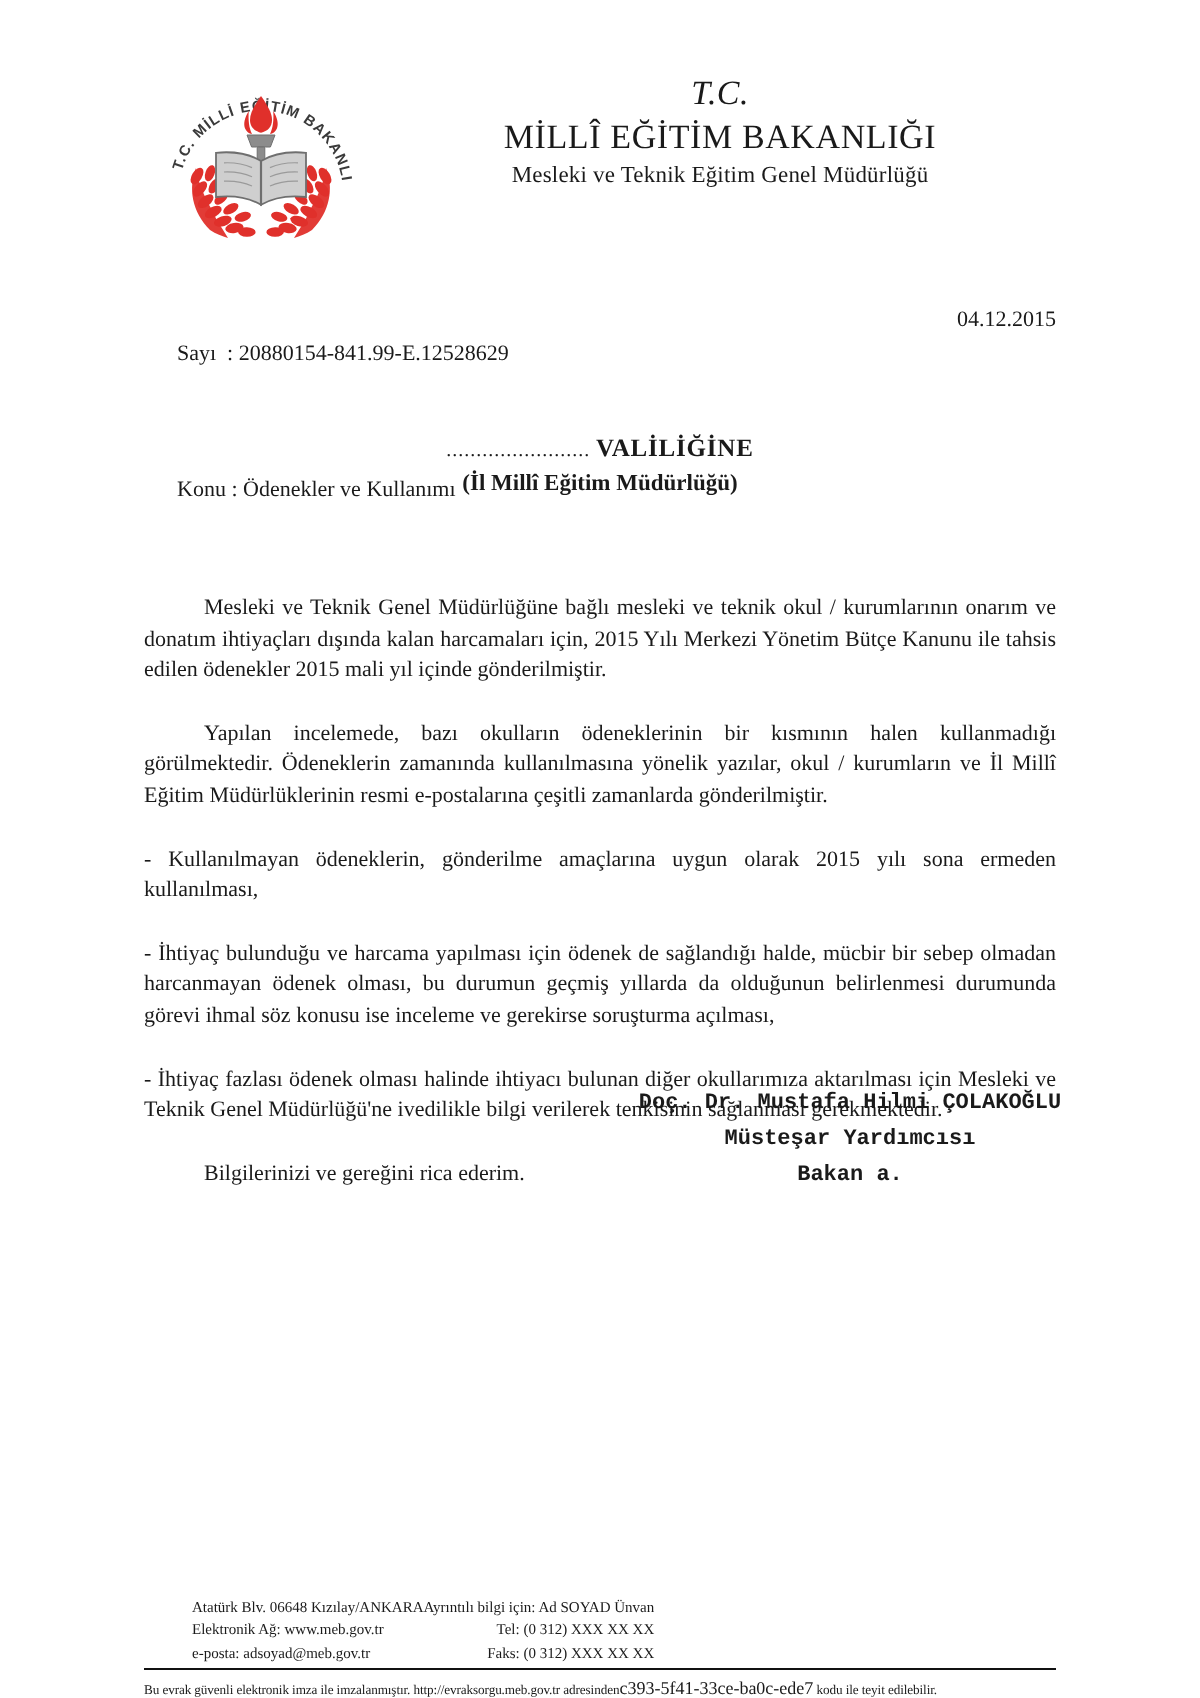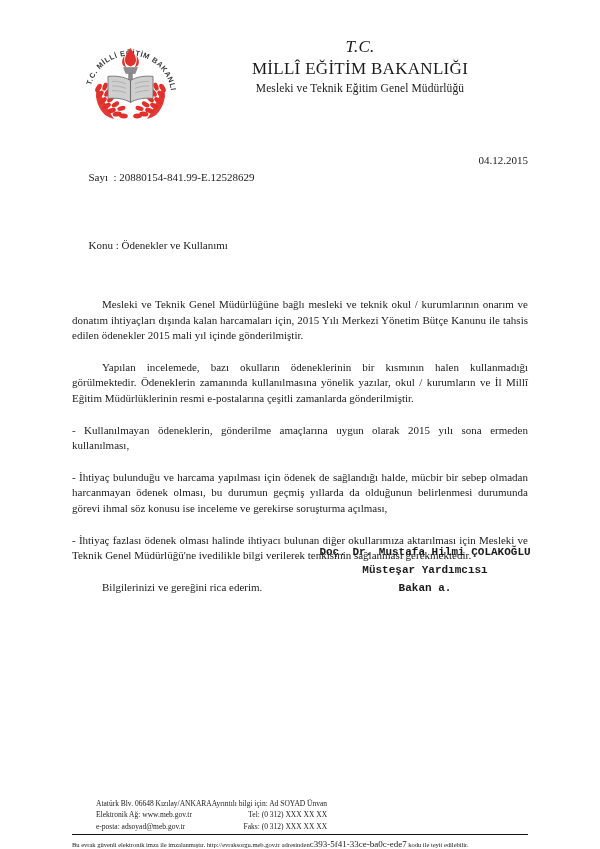--- a/index.html
+++ b/index.html
@@ -236,20 +236,27 @@
   <div class="meta">
     <div class="meta-row">
       <span>Sayı  : 20880154-841.99-E.12528629</span>
       <span class="meta-date">04.12.2015</span>
     </div>
     <div class="meta-row">
       <span>Konu : Ödenekler ve Kullanımı</span>
     </div>
   </div>
 
+  <div class="addressee">
+    <div class="line1">
+      <span class="dots">........................</span>
+      <span class="vali">VALİLİĞİNE</span>
+    </div>
+    <div class="line2">(İl Millî Eğitim Müdürlüğü)</div>
+  </div>
 
   <div class="body-text">
     <p class="indent">Mesleki ve Teknik Genel Müdürlüğüne bağlı mesleki ve teknik okul / kurumlarının onarım ve donatım ihtiyaçları dışında kalan harcamaları için, 2015 Yılı Merkezi Yönetim Bütçe Kanunu ile tahsis edilen ödenekler 2015 mali yıl içinde gönderilmiştir.</p>
     <p class="indent">Yapılan incelemede, bazı okulların ödeneklerinin bir kısmının halen kullanmadığı görülmektedir. Ödeneklerin zamanında kullanılmasına yönelik yazılar, okul / kurumların ve İl Millî Eğitim Müdürlüklerinin resmi e-postalarına çeşitli zamanlarda gönderilmiştir.</p>
     <p>- Kullanılmayan ödeneklerin, gönderilme amaçlarına uygun olarak 2015 yılı sona ermeden kullanılması,</p>
     <p class="u">- İhtiyaç bulunduğu ve harcama yapılması için ödenek de sağlandığı halde, mücbir bir sebep olmadan harcanmayan ödenek olması, bu durumun geçmiş yıllarda da olduğunun belirlenmesi durumunda görevi ihmal söz konusu ise inceleme ve gerekirse soruşturma açılması,</p>
     <p>- İhtiyaç fazlası ödenek olması halinde ihtiyacı bulunan diğer okullarımıza aktarılması için Mesleki ve Teknik Genel Müdürlüğü'ne ivedilikle bilgi verilerek tenkisinin sağlanması gerekmektedir.</p>
     <p class="indent">Bilgilerinizi ve gereğini rica ederim.</p>
   </div>
 

